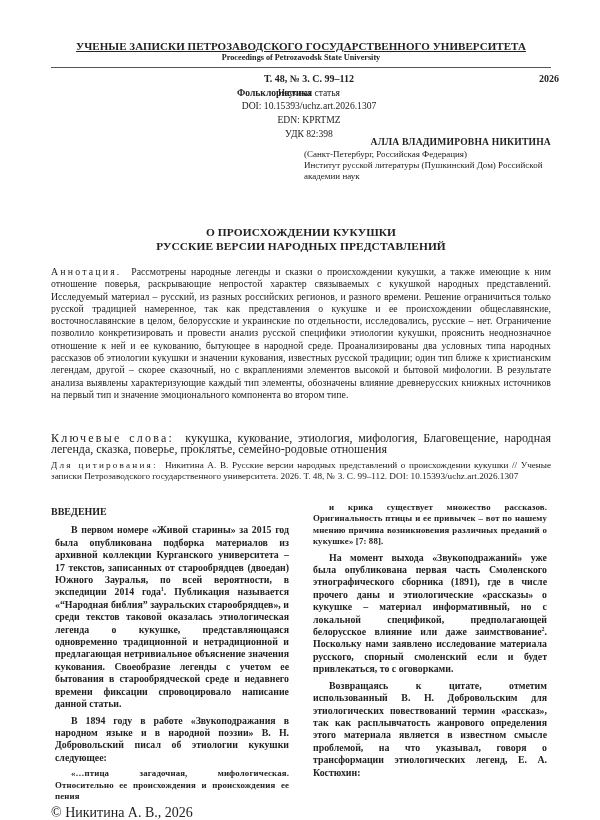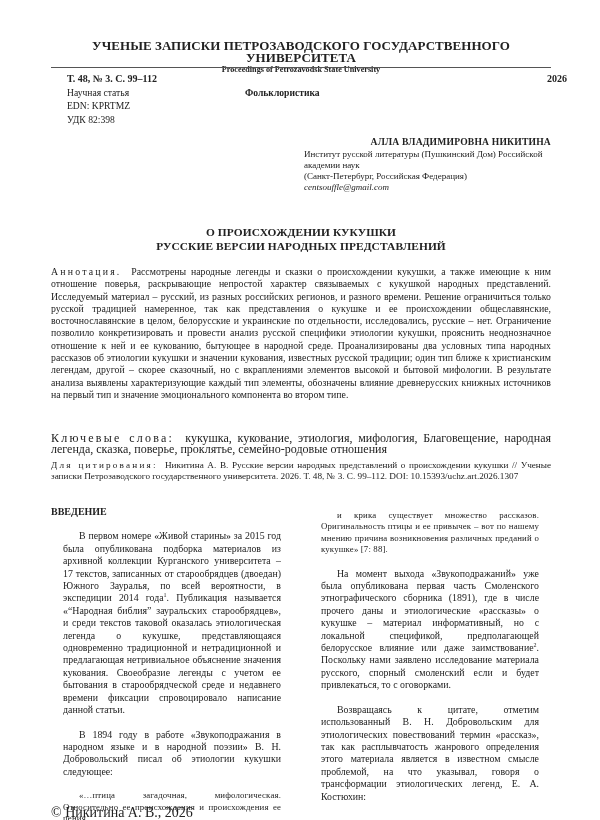--- a/index.html
+++ b/index.html
@@ -1,41 +1,41 @@
 <!DOCTYPE html>
 <html><head>
 <meta charset="utf-8">
 <style>
   html, body { margin: 0; padding: 0; background: #ffffff; }
   body { width: 600px; height: 820px; position: relative; overflow: hidden;
          font-family: "Liberation Serif", "DejaVu Serif", serif; color: #222; }
   .page { position: absolute; left: 51px; top: 0; width: 500px; }
   .journal-head { position: absolute; top: 40px; left: 0; width: 500px; text-align: center; }
-  .journal-title { font-weight: bold; font-size: 13px; letter-spacing: 0.05px; line-height: 12px; }
+  .journal-title { font-weight: bold; font-size: 11px; letter-spacing: 0.05px; line-height: 12px; text-decoration: underline; }
   .journal-sub { font-weight: bold; font-size: 8.2px; line-height: 11px; }
   .rule { position: absolute; top: 67px; left: 0; width: 500px; height: 1px; background: #555; }
-  .meta { position: absolute; top: 72px; left: 16px; width: 500px; font-size: 9.6px; line-height: 13.7px; }
+  .meta { position: absolute; top: 72px; left: 8px; width: 500px; font-size: 9.6px; line-height: 13.7px; text-align: center; }
   .meta .issue { font-weight: bold; font-size: 10px; }
   .meta .year { position: absolute; right: 0; top: 0; font-weight: bold; font-size: 10px; }
   .meta .section { position: absolute; left: 178px; top: 14px; font-weight: bold; font-size: 9.6px; }
   .author { position: absolute; top: 137px; left: 253px; width: 247px; font-size: 9px; line-height: 10.9px; }
   .author .name { text-align: right; font-weight: bold; font-size: 9.6px; margin-bottom: 1px; letter-spacing: 0.2px; }
   .author .email { font-style: italic; }
   .title { position: absolute; top: 225px; left: 0; width: 500px; text-align: center; font-weight: bold;
            font-size: 11.4px; line-height: 14px; letter-spacing: 0.1px; }
   .abstract { position: absolute; top: 266px; left: 0; width: 500px; font-size: 9.8px; line-height: 12.3px;
               text-align: justify; }
   .spaced { letter-spacing: 2.2px; }
   .kw { position: absolute; top: 433px; left: 0; width: 500px; font-size: 12px; line-height: 11.4px; text-align: justify; }
   .cite { position: absolute; top: 460px; left: 0; width: 500px; font-size: 9.2px; line-height: 11.4px; text-align: justify; }
   .col { position: absolute; top: 500px; width: 242px; font-size: 9.85px; line-height: 12.4px; text-align: justify; }
   .col-left { left: 0; }
   .col-right { left: 258px; top: 498px; }
   .col h3 { margin: 6px 0 6px 0; font-size: 10px; font-weight: bold; }
-  .col p { margin: 12px; text-indent: 16px; }
+  .col p { margin: 4px; text-indent: 16px; font-weight: bold; }
   .quote { font-size: 8.8px; line-height: 11.4px; letter-spacing: 0.15px; margin: 5px 0 0 0; text-indent: 16px; }
   .quote-cont { font-size: 8.8px; line-height: 11.4px; letter-spacing: 0.15px; margin: 0 0 9px 0; }
   .copyright { position: absolute; top: 805px; left: 0; font-size: 14px; }
   sup { font-size: 6px; line-height: 0; }
 </style>
 </head>
 <body>
 
 <div class="page">
 
@@ -43,29 +43,29 @@
     <div class="journal-title">УЧЕНЫЕ ЗАПИСКИ ПЕТРОЗАВОДСКОГО ГОСУДАРСТВЕННОГО УНИВЕРСИТЕТА</div>
     <div class="journal-sub">Proceedings of Petrozavodsk State University</div>
   </div>
   <div class="rule"></div>
 
   <div class="meta">
     <div class="issue">Т. 48, № 3. С. 99–112</div>
     <div class="year">2026</div>
     <div>Научная статья</div>
     <div class="section">Фольклористика</div>
+    <div>DOI: 10.15393/uchz.art.2026.1307</div>
     <div>EDN: KPRTMZ</div>
     <div>УДК 82:398</div>
   </div>
 
   <div class="author">
     <div class="name">АЛЛА ВЛАДИМИРОВНА НИКИТИНА</div>
+    <div>(Санкт-Петербург, Российская Федерация)</div>
     <div>Институт русской литературы (Пушкинский Дом) Российской академии наук</div>
-    <div>(Санкт-Петербург, Российская Федерация)</div>
-    <div class="email">centsouffle@gmail.com</div>
   </div>
 
   <div class="title">
     <div>О ПРОИСХОЖДЕНИИ КУКУШКИ</div>
     <div>РУССКИЕ ВЕРСИИ НАРОДНЫХ ПРЕДСТАВЛЕНИЙ</div>
   </div>
 
   <div class="abstract">
     <span class="spaced">Аннотация.</span>&nbsp;
     <span>Рассмотрены народные легенды и сказки о происхождении кукушки, а также имеющие к ним отношение поверья, раскрывающие непростой характер связываемых с кукушкой народных представлений. Исследуемый материал – русский, из разных российских регионов, и разного времени. Решение ограничиться только русской традицией намеренное, так как представления о кукушке и ее происхождении общеславянские, восточнославянские в целом, белорусские и украинские по отдельности, исследовались, русские – нет. Ограничение позволило конкретизировать и провести анализ русской специфики этиологии кукушки, прояснить неоднозначное отношение к ней и ее кукованию, бытующее в народной среде. Проанализированы два условных типа народных рассказов об этиологии кукушки и значении кукования, известных русской традиции; один тип ближе к христианским легендам, другой – скорее сказочный, но с вкраплениями элементов высокой и бытовой мифологии. В результате анализа выявлены характеризующие каждый тип элементы, обозначены влияние древнерусских книжных источников на первый тип и значение эмоционального компонента во втором типе.</span>

